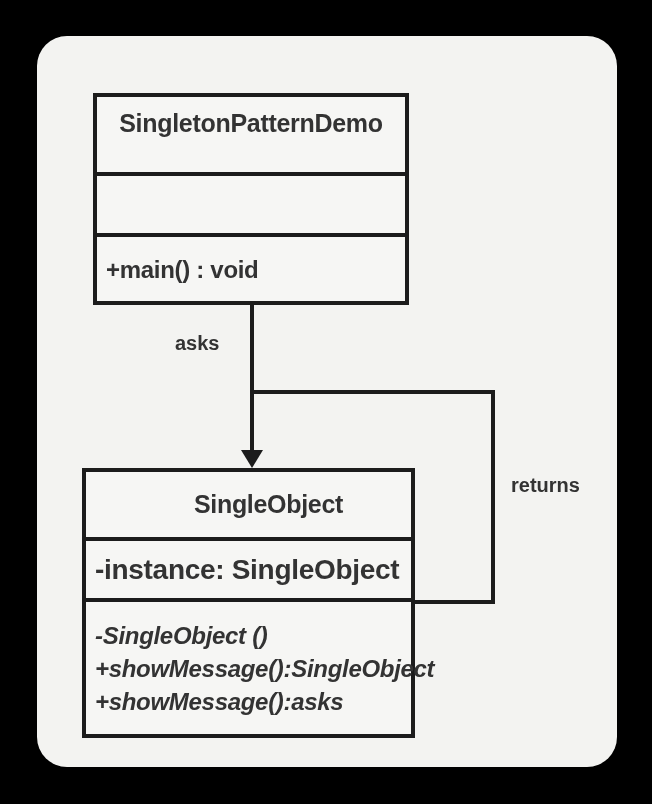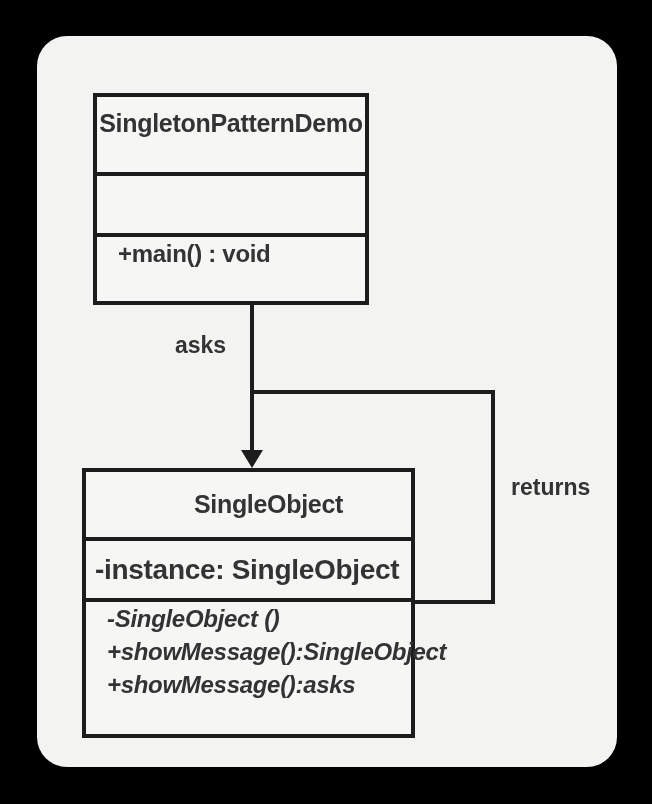--- a/index.html
+++ b/index.html
@@ -29,21 +29,21 @@
     box-sizing: border-box;
     border: 4px solid var(--line, #1c1c1c);
     background: #f6f6f4;
     display: flex;
     flex-direction: column;
     color: var(--text, #333333);
   }
   .uml-class.top-box {
     left: 56px;   
     top: 57px;    
-    width: 276px;
+    width: 316px;
     height: 212px;
   }
   .uml-class.bottom-box {
     left: 45px;   
     top: 432px;   
     width: 333px;
     height: 270px;
   }
   .c-title {
     display: flex;
@@ -64,22 +64,22 @@
     font-size: 28px;
     letter-spacing: -0.3px;
   }
   .top-box .c-attrs { height: 61px; }
   .bottom-box .c-attrs { height: 62px; }
   .c-methods {
     border-top: 4px solid var(--line, #1c1c1c);
     box-sizing: border-box;
     display: flex;
     flex-direction: column;
-    justify-content: flex-start;
-    padding-left: 21px;
+    justify-content: center;
+    padding-left: 9px;
     font-weight: 700;
     font-size: 24px;
     letter-spacing: -0.3px;
   }
   .top-box .c-methods { height: 68px; }
   .bottom-box .c-methods { height: 138px; font-style: italic; }
   .m-line { line-height: 33px; white-space: nowrap; }
   .edge {
     position: absolute;
     background: var(--line, #1c1c1c);
@@ -94,21 +94,21 @@
     top: 414px;   
     width: 0;
     height: 0;
     border-left: 11px solid transparent;
     border-right: 11px solid transparent;
     border-top: 18px solid var(--line, #1c1c1c);
   }
   .edge-label {
     position: absolute;
     font-weight: 700;
-    font-size: 23px;
+    font-size: 20px;
     color: var(--text, #333333);
     white-space: nowrap;
   }
   .edge-label.asks    { left: 138px; top: 296px; }  
   .edge-label.returns { left: 474px; top: 438px; }  
 </style>
 </head>
 <body>
 
 <div class="stage">

